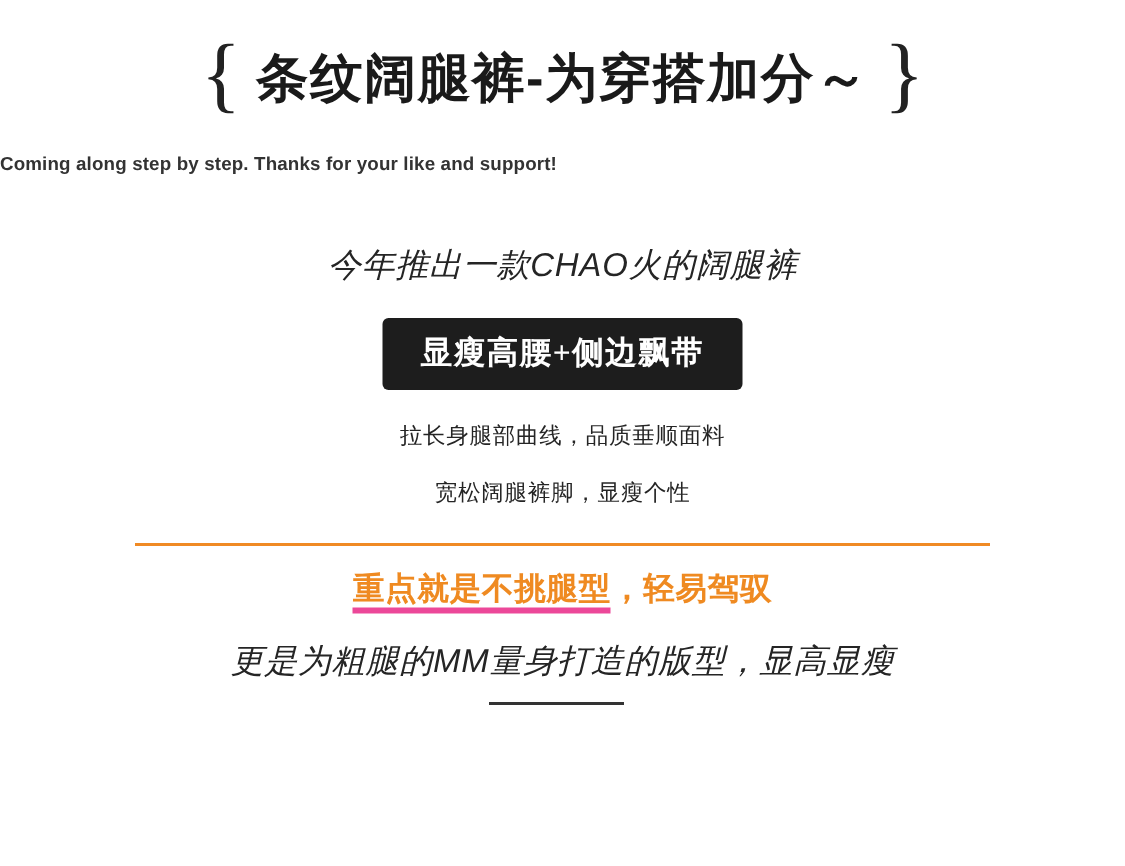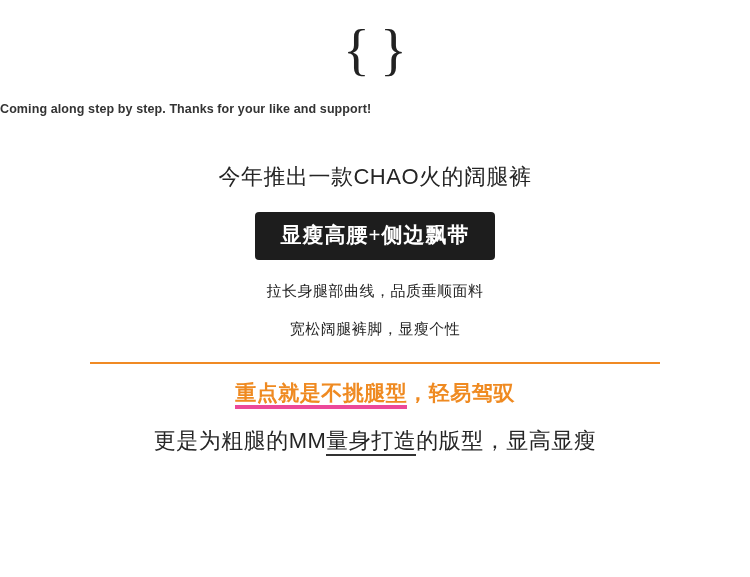--- a/index.html
+++ b/index.html
@@ -61,20 +61,21 @@
   }
   .line {
     font-size: 15px;
     color: #252525;
     line-height: 1.2;
     white-space: nowrap;
     letter-spacing: 0.5px;
   }
   .line.big {
     font-size: 22px;
+    font-style: italic;
   }
   .gap-1 { margin-top: 22px; }
   .gap-2 { margin-top: 20px; }
 
   
   .pill-wrap {
     margin-top: 22px;
     display: flex;
     justify-content: center;
     font-family: Liberation Serif, serif;
@@ -104,30 +105,31 @@
     font-size: 21px;
     margin-top: 16px;
   }
   .line.orange .ul {
     border-bottom: 4px solid #ec4899;
     padding-bottom: 1px;
   }
 
   .line .ul-dark {
     border-bottom: 2px solid #333333;
-    padding-bottom: 1px;
+    padding-bottom: 15px;
   }
 </style>
 </head>
 <body>
 
 <div class="page">
 
   <div class="title-row">
     <span class="brace">{</span>
+    <span class="title-text">条纹阔腿裤-为穿搭加分～</span>
     <span class="brace">}</span>
   </div>
 
   <div class="subtitle">Coming along step by step. Thanks for your like and support!</div>
 
   <div class="body-block">
 
     <div class="line big">今年推出一款CHAO火的阔腿裤</div>
 
 

